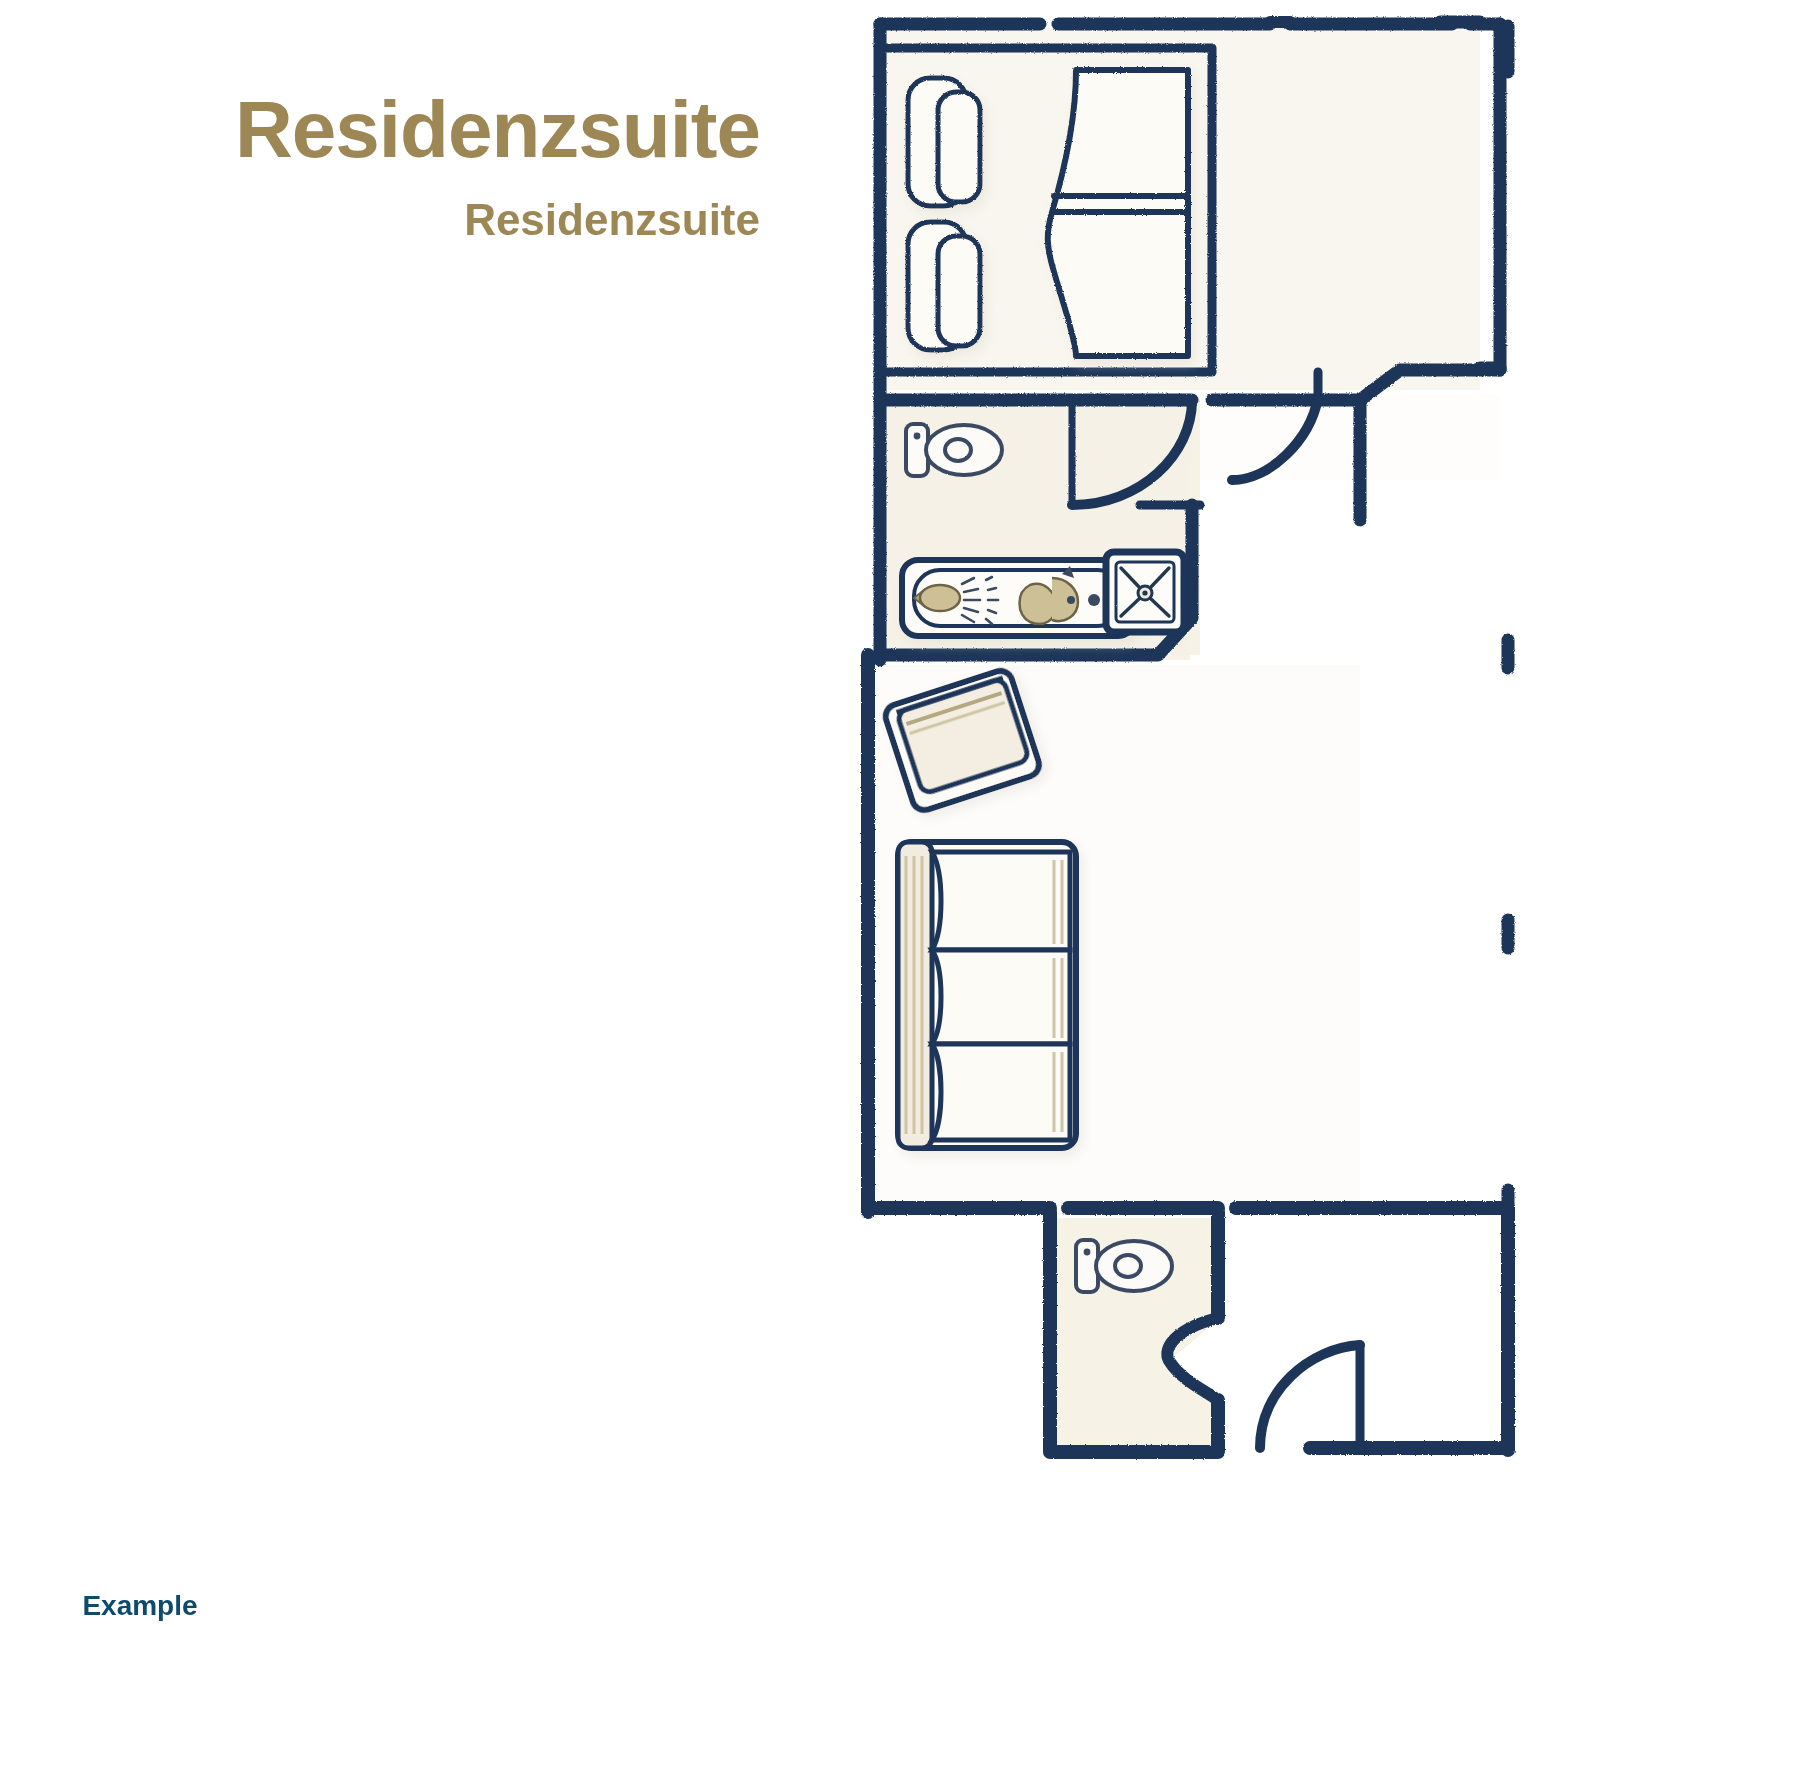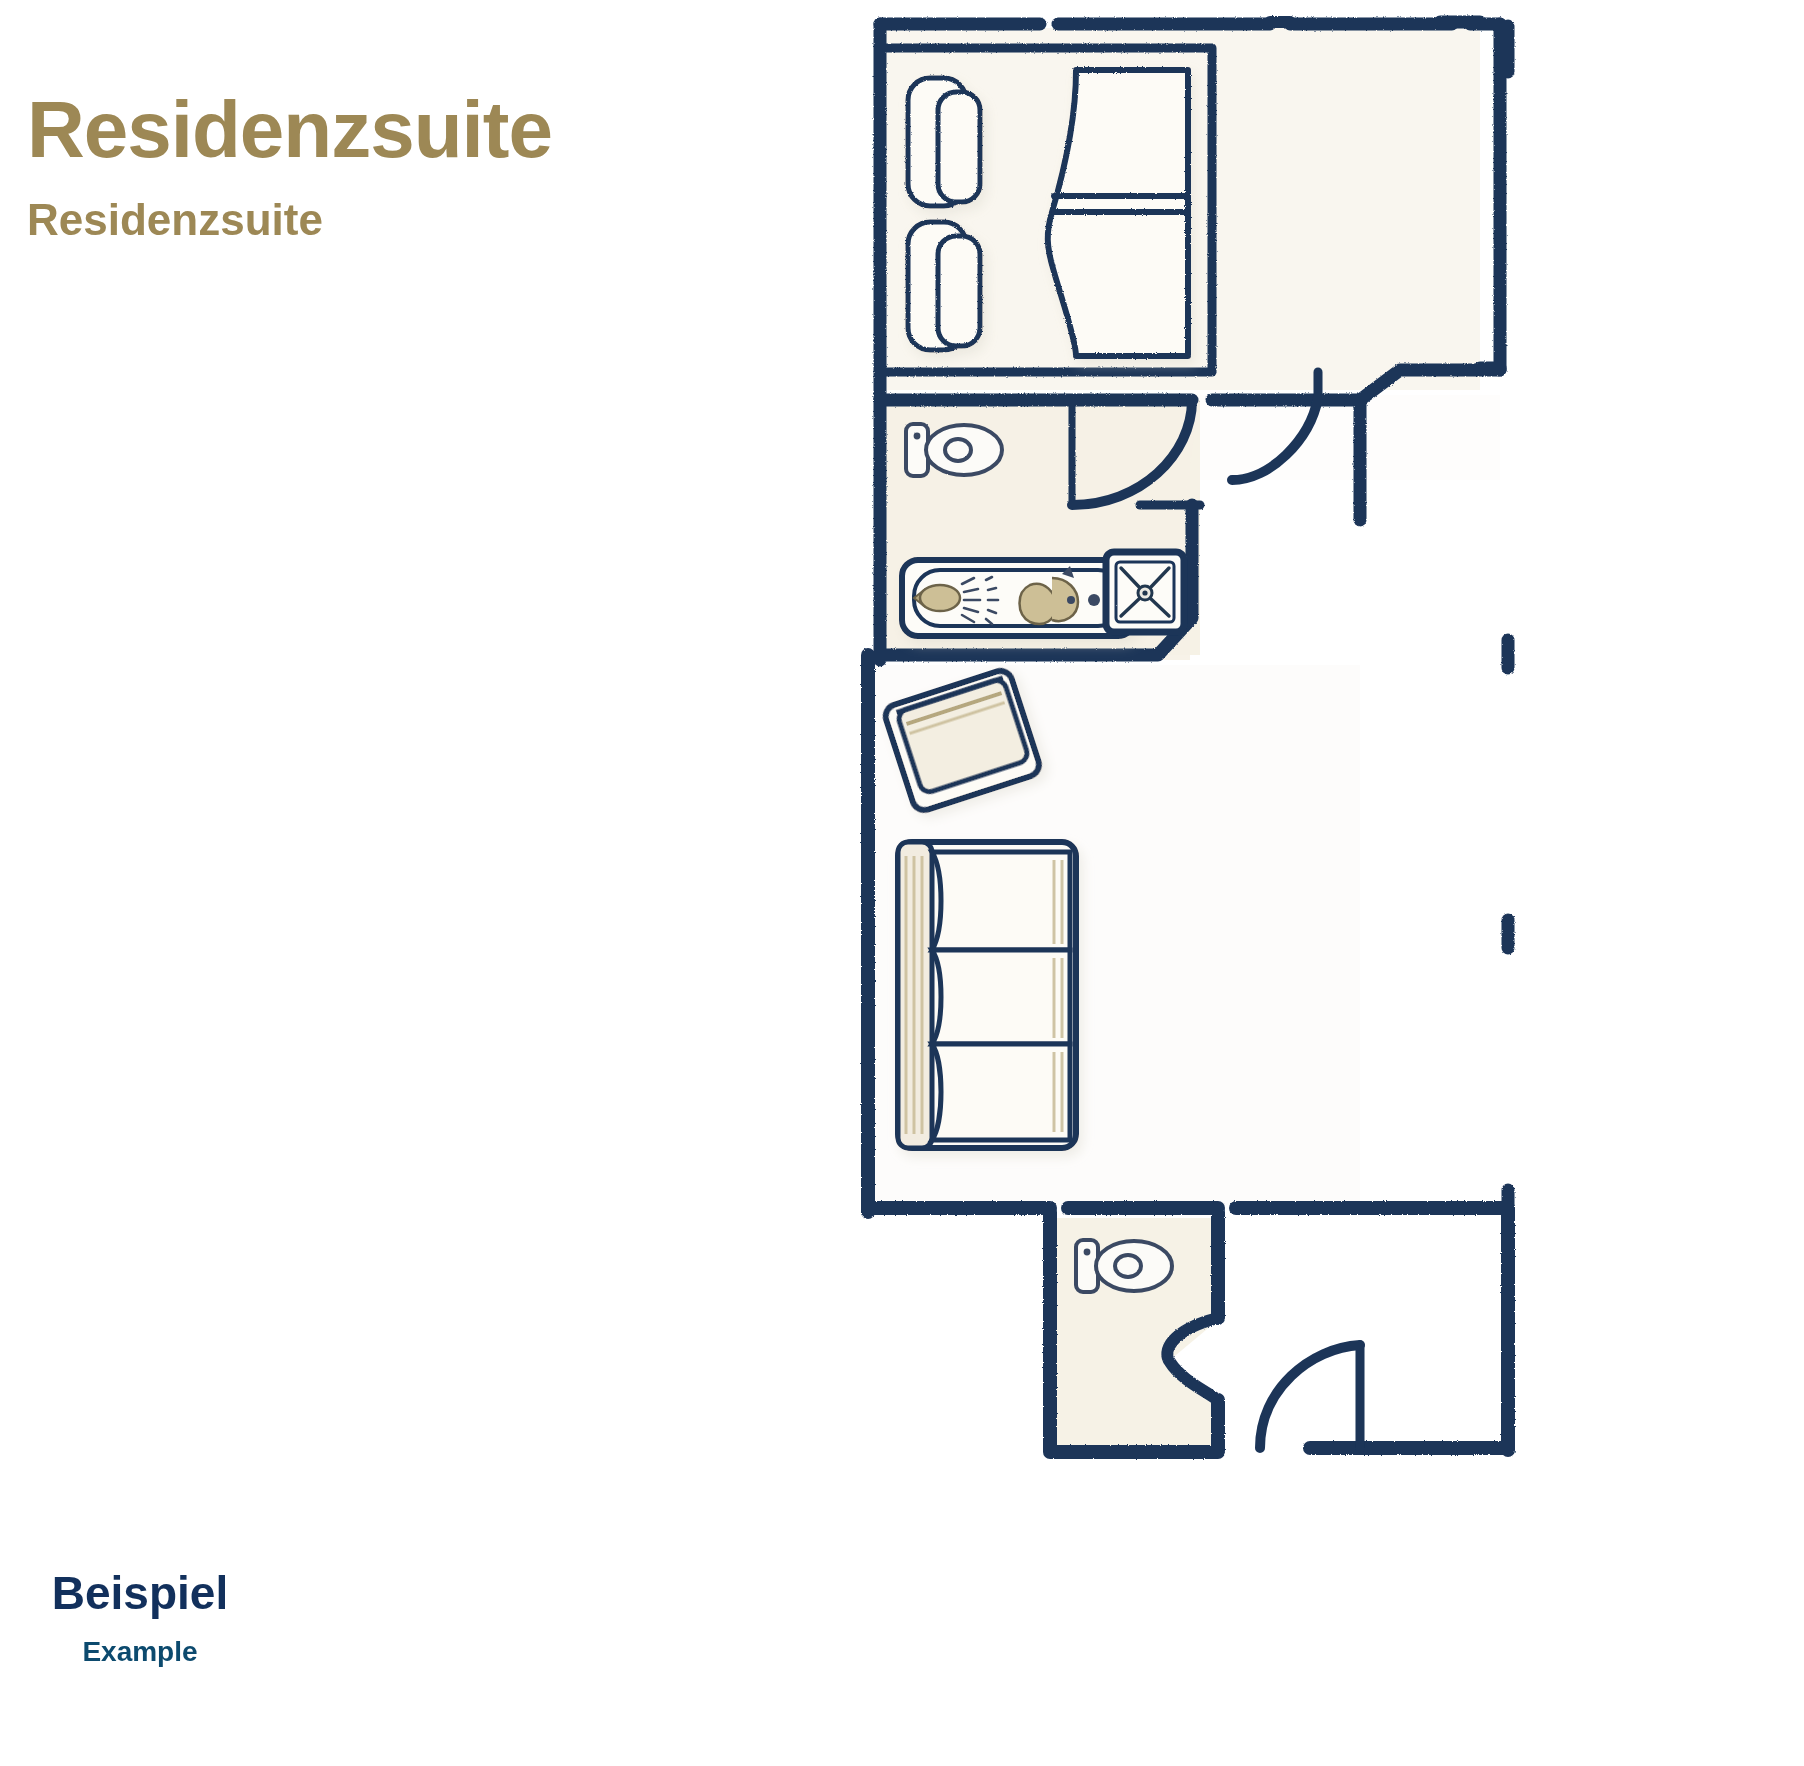--- a/index.html
+++ b/index.html
@@ -20,22 +20,21 @@
     inset: 0;
     background: #ffffff;
   }
 
   
   .title-block {
     position: absolute;
     left: 0px;
     top: 90px;
     width: 760px;
-    text-align: left;
-    padding-left: 27px;
+    text-align: right;
   }
   .room-title {
     font-size: 80px;
     font-weight: bold;
     color: #9d8855;
     line-height: 1.0;
     letter-spacing: -1px;
     margin: 0;
     white-space: nowrap;
   }
@@ -100,21 +99,20 @@
 
 <div class="page">
 
   <div class="title-block">
     <div class="room-title">Residenzsuite</div>
     <div class="room-subtitle">Residenzsuite</div>
   </div>
 
 
   <div class="example-block">
-    <div class="example-de">Beispiel</div>
     <div class="example-en">Example</div>
   </div>
 
   <div class="floorplan">
     <svg width="964" height="1600" viewBox="0 0 964 1600" xmlns="http://www.w3.org/2000/svg">
       <defs>
         <filter id="rough" x="-20%" y="-20%" width="140%" height="140%">
           <feTurbulence type="fractalNoise" baseFrequency="0.9" numOctaves="3" seed="7" result="noise"></feTurbulence>
           <feDisplacementMap in="SourceGraphic" in2="noise" scale="2.4" xChannelSelector="R" yChannelSelector="G"></feDisplacementMap>
         </filter>

